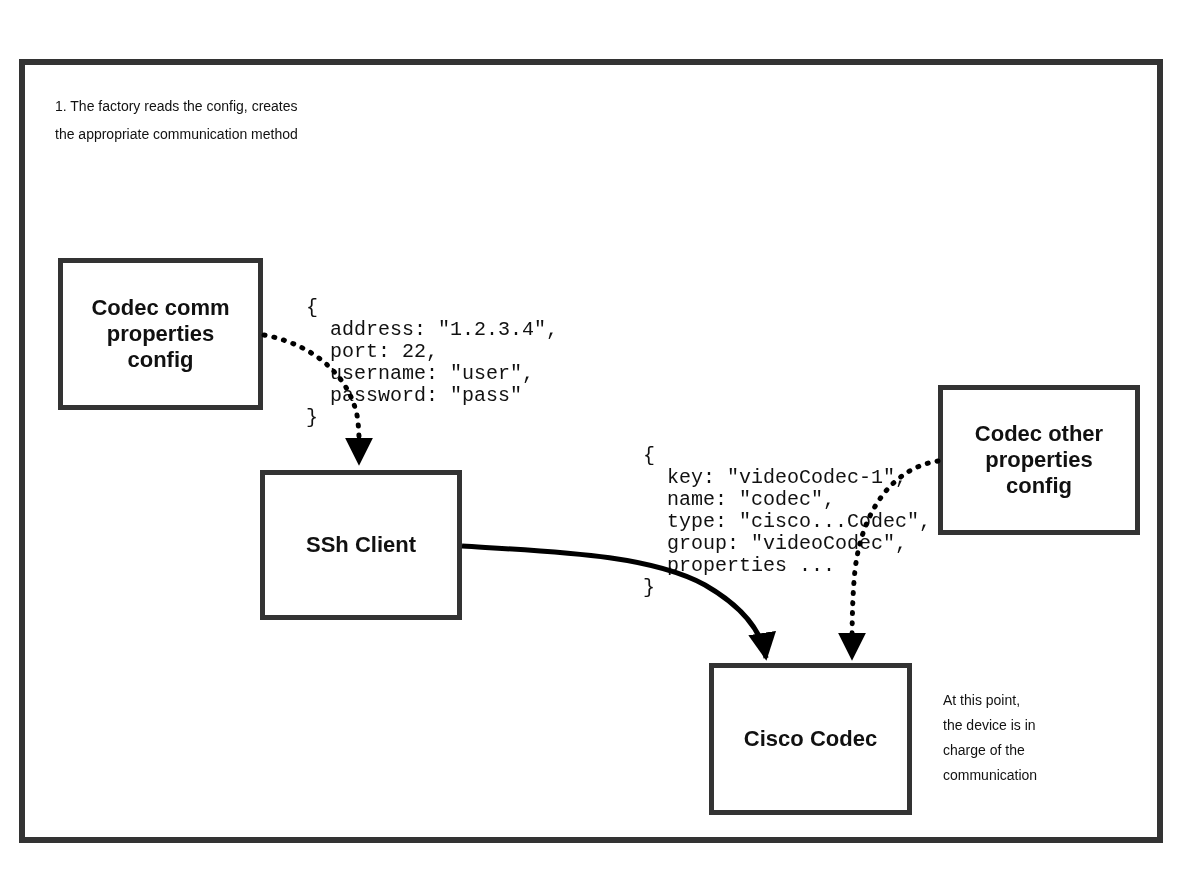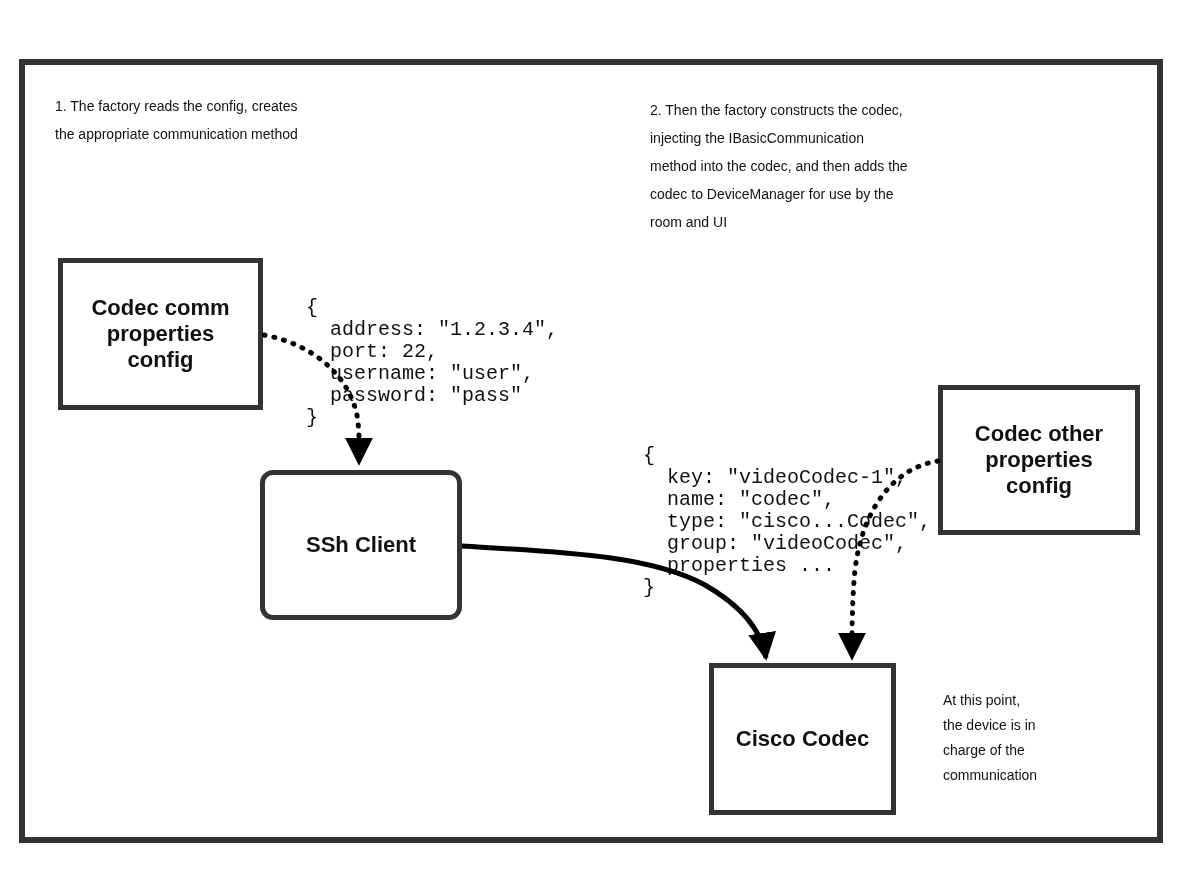--- a/index.html
+++ b/index.html
@@ -16,48 +16,43 @@
   }
   .step1{left:55px;top:92px;}
   .step2{left:650px;top:96px;}
   .note{left:943px;top:688px;line-height:25px;}
   .node{
     position:absolute;border:5px solid var(--box-border,#333);box-sizing:border-box;background:#fff;
     display:flex;align-items:center;justify-content:center;text-align:center;
   }
   .node span{white-space:pre-line;font-size:22px;line-height:26px;color:var(--text,#111);font-weight:bold;}
   .box-comm{left:58px;top:258px;width:205px;height:152px;}
-  .box-ssh{left:260px;top:470px;width:202px;height:150px;border-radius:13px;}
+  .box-ssh{left:260px;top:470px;width:202px;height:150px;}
   .box-other{left:938px;top:385px;width:202px;height:150px;}
-  .box-cisco{left:709px;top:663px;width:187px;height:152px;}
+  .box-cisco{left:709px;top:663px;width:203px;height:152px;}
   pre.code{
     position:absolute;margin:0;font-family:"Liberation Mono","DejaVu Sans Mono",monospace;
     font-size:20px;line-height:22px;color:var(--text,#111);background:transparent;
   }
   .code1{left:306px;top:297px;}
   .code2{left:643px;top:445px;}
   svg.overlay{position:absolute;left:0;top:0;width:1200px;height:880px;pointer-events:none;}
   svg.overlay path.flow{fill:none;stroke:var(--arrow,#000);stroke-width:5;}
   svg.overlay path.dotted{stroke-dasharray:1 9;stroke-linecap:round;}
   svg.overlay .head{fill:var(--arrow,#000);}
 </style>
 </head>
 <body>
 
 <div class="canvas" style="--box-border: #333333; --arrow: #000000; --text: #111111;">
 
   <div class="frame"></div>
 
   <div class="para step1">1. The factory reads the config, creates
 the appropriate communication method</div>
-  <div class="para step2">2. Then the factory constructs the codec,
-injecting the IBasicCommunication
-method into the codec, and then adds the
-codec to DeviceManager for use by the
-room and UI</div>
 
   <div class="node box-comm">
     <span>Codec comm
 properties
 config</span>
   </div>
 
   <div class="node box-ssh">
     <span>SSh Client</span>
   </div>

